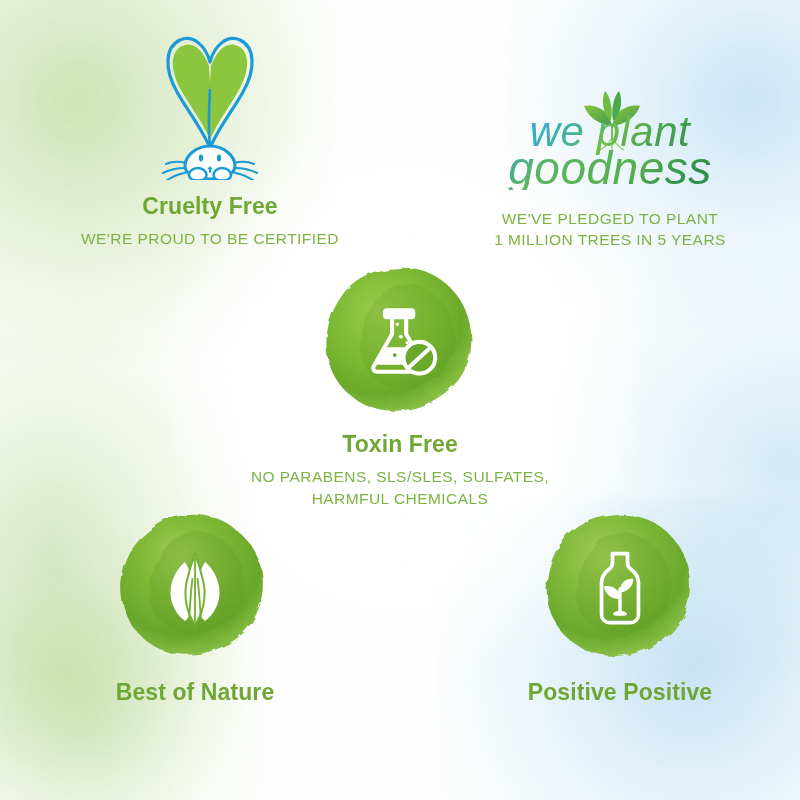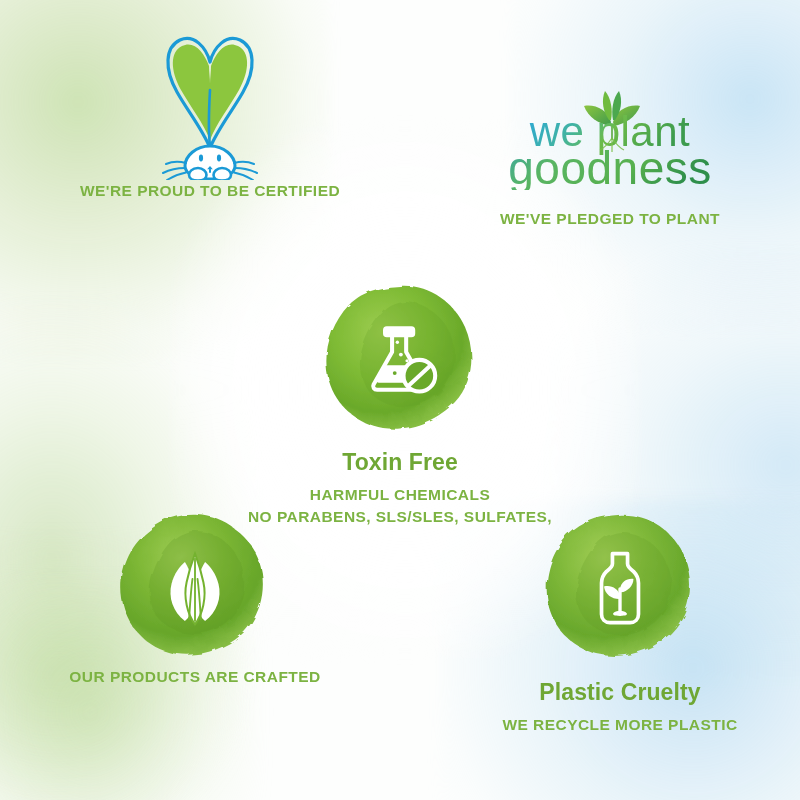--- a/index.html
+++ b/index.html
@@ -55,45 +55,45 @@
     filter:blur(5px);
   }
 
   
   .badge{position:absolute;text-align:center;}
   .badge-title{
     font-size:23px;font-weight:bold;color:#6fa734;letter-spacing:.1px;
     line-height:1.1;margin:0 0 9px 0;
   }
   .badge-body{
-    font-size:15.5px;font-weight:bold;color:#7cb342;letter-spacing:.45px;
+    font-size:15.5px;font-weight:normal;color:#7cb342;letter-spacing:.45px;
     line-height:1.38;margin:0;text-transform:uppercase;
   }
   .badge-body .ln{display:block;white-space:nowrap;}
 
   
   .disc-wrap{position:relative;width:154px;height:154px;margin:0 auto;}
   .disc{position:absolute;inset:0;}
   .disc svg{display:block;width:154px;height:154px;}
   .disc-icon{position:absolute;inset:0;display:flex;align-items:center;justify-content:center;}
 
   
   #blk-cruelty{left:40px;top:20px;width:340px;}
   #blk-plant  {left:440px;top:80px;width:340px;}
-  #blk-toxin  {left:230px;top:282px;width:340px;}
+  #blk-toxin  {left:230px;top:264px;width:340px;}
   #blk-nature {left:25px;top:512px;width:340px;}
   #blk-plastic{left:450px;top:512px;width:340px;}
 
   #blk-cruelty .badge-title{margin-top:14px;}
   #blk-toxin   .badge-title{margin-top:14px;}
   #blk-nature  .badge-title{margin-top:14px;}
   #blk-plastic .badge-title{margin-top:14px;}
 
   .bunny-wrap{width:160px;height:160px;margin:0 auto;}
-  .logo-wrap{width:300px;height:110px;margin:0 auto;}
+  .logo-wrap{width:300px;height:110px;margin:0 auto;font-style:italic;}
 </style>
 </head>
 <body>
 
 <div class="poster">
 
   <div class="wash wash-tl"></div>
   <div class="wash wash-l2"></div>
   <div class="wash wash-l3"></div>
   <div class="wash wash-tr"></div>
@@ -127,20 +127,21 @@
 
         <path d="M56 143 C 48 141 42 141.5 36 144" fill="none" stroke="#1b9ad6" stroke-width="2" stroke-linecap="round"></path>
         <path d="M55 148 C 46 148 39 150 33 153" fill="none" stroke="#1b9ad6" stroke-width="2" stroke-linecap="round"></path>
         <path d="M56 152.5 C 48 154 42 157 37 160" fill="none" stroke="#1b9ad6" stroke-width="2" stroke-linecap="round"></path>
 
         <path d="M104 143 C 112 141 118 141.5 124 144" fill="none" stroke="#1b9ad6" stroke-width="2" stroke-linecap="round"></path>
         <path d="M105 148 C 114 148 121 150 127 153" fill="none" stroke="#1b9ad6" stroke-width="2" stroke-linecap="round"></path>
         <path d="M104 152.5 C 112 154 118 157 123 160" fill="none" stroke="#1b9ad6" stroke-width="2" stroke-linecap="round"></path>
       </svg>
     </div>
+    <p class="badge-title">Cruelty Free</p>
     <p class="badge-body">
       <span class="ln">WE'RE PROUD TO BE CERTIFIED</span>
     </p>
   </div>
 
   <div class="badge" id="blk-plant">
     <div class="logo-wrap">
       <svg viewBox="0 0 300 110" width="300" height="110" aria-hidden="true">
         <defs>
           <linearGradient id="gradTop" x1="0" y1="0" x2="1" y2="0.25">
@@ -175,20 +176,21 @@
           <path d="M152 58 C 148 64 144 68 140 70"></path>
           <path d="M152 58 C 156 64 160 68 164 70"></path>
           <path d="M152 58 L 152 72"></path>
         </g>
 
         <text x="150" y="104" text-anchor="middle" font-family="'Liberation Sans','DejaVu Sans',sans-serif" font-size="46" fill="url(#gradBot)" letter-spacing="0.5">goodness</text>
       </svg>
     </div>
     <p class="badge-body" style="margin-top:18px;">
       <span class="ln">WE'VE PLEDGED TO PLANT</span>
+      <span class="ln">1 MILLION TREES IN 5 YEARS</span>
     </p>
   </div>
 
   <div class="badge" id="blk-toxin">
     <div class="disc-wrap">
       <div class="disc">
         <svg viewBox="0 0 154 154" aria-hidden="true">
           <defs>
             <radialGradient id="discA" cx="38%" cy="32%" r="72%">
               <stop offset="0%" stop-color="#9ccc4f"></stop>
@@ -221,22 +223,22 @@
           <circle cx="44" cy="66" r="2.2" fill="#6aa92a"></circle>
           <circle cx="58" cy="52" r="1.8" fill="#ffffff"></circle>
 
           <circle cx="72" cy="69" r="18" fill="#6aa92a" stroke="#ffffff" stroke-width="4.6"></circle>
           <line x1="60" y1="80" x2="84" y2="58" stroke="#ffffff" stroke-width="4.6" stroke-linecap="round"></line>
         </svg>
       </div>
     </div>
     <p class="badge-title">Toxin Free</p>
     <p class="badge-body">
+      <span class="ln">No PARABENS, SLS/SLES, SULFATES,</span>
       <span class="ln">HARMFUL CHEMICALS</span>
-      <span class="ln">No PARABENS, SLS/SLES, SULFATES,</span>
     </p>
   </div>
 
   <div class="badge" id="blk-nature">
     <div class="disc-wrap">
       <div class="disc">
         <svg viewBox="0 0 154 154" aria-hidden="true">
           <defs>
             <radialGradient id="discB" cx="42%" cy="30%" r="74%">
               <stop offset="0%" stop-color="#9fcd55"></stop>
@@ -264,22 +266,22 @@
 
           <path d="M50 92 C 41 80 36 60 40 42 C 43 28 47 16 50 8 C 53 16 57 28 60 42 C 64 60 59 80 50 92 Z" fill="#ffffff" stroke="#74b22f" stroke-width="2.4"></path>
 
           <path d="M50 88 L 50 14" stroke="#74b22f" stroke-width="2.2" stroke-linecap="round"></path>
 
           <path d="M43 86 C 44 70 45 52 47 38" fill="none" stroke="#74b22f" stroke-width="2.2" stroke-linecap="round"></path>
           <path d="M57 86 C 56 70 55 52 53 38" fill="none" stroke="#74b22f" stroke-width="2.2" stroke-linecap="round"></path>
         </svg>
       </div>
     </div>
+    <p class="badge-title">Best of Nature</p>
     <p class="badge-body">
-      <span class="ln">OUR PRODUCTS ARE CRAFTED</span>
     </p>
   </div>
 
   <div class="badge" id="blk-plastic">
     <div class="disc-wrap">
       <div class="disc">
         <svg viewBox="0 0 154 154" aria-hidden="true">
           <defs>
             <radialGradient id="discC" cx="40%" cy="30%" r="74%">
               <stop offset="0%" stop-color="#a2ce57"></stop>
@@ -304,19 +306,18 @@
           <path d="M42 79 C 44 75 56 75 58 79 C 59 81 57 82 50 82 C 43 82 41 81 42 79 Z" fill="#ffffff"></path>
 
           <path d="M50 79 C 50 68 50 58 50 50" stroke="#ffffff" stroke-width="4" fill="none" stroke-linecap="round"></path>
 
           <path d="M49 62 C 40 62 32 56 31 47 C 40 45 48 50 50 58 Z" fill="#ffffff"></path>
 
           <path d="M51 54 C 59 53 66 46 66 38 C 58 37 51 42 50 50 Z" fill="#ffffff"></path>
         </svg>
       </div>
     </div>
-    <p class="badge-title">Plastic Cruelty</p>
+    <p class="badge-title">Positive Positive</p>
     <p class="badge-body">
-      <span class="ln">WE RECYCLE MORE PLASTIC</span>
     </p>
   </div>
 
 </div>
 
 </body></html>

